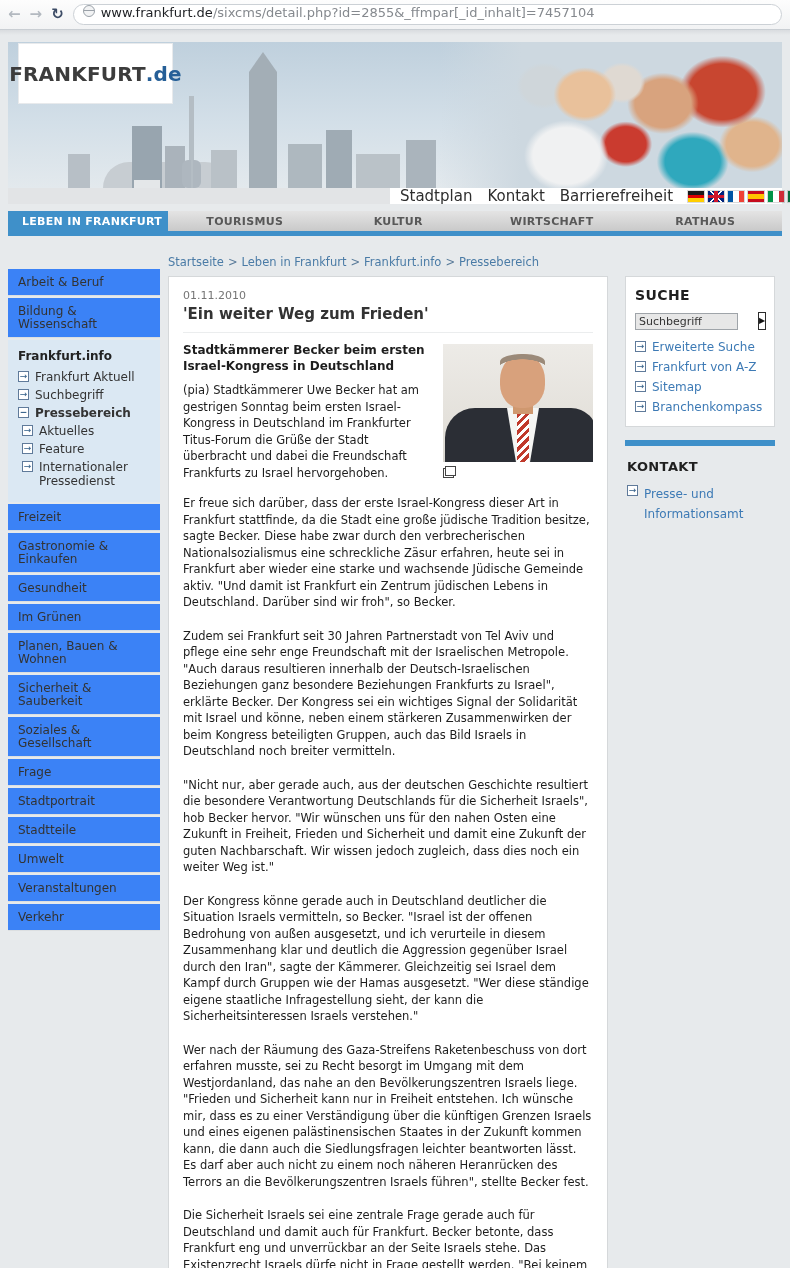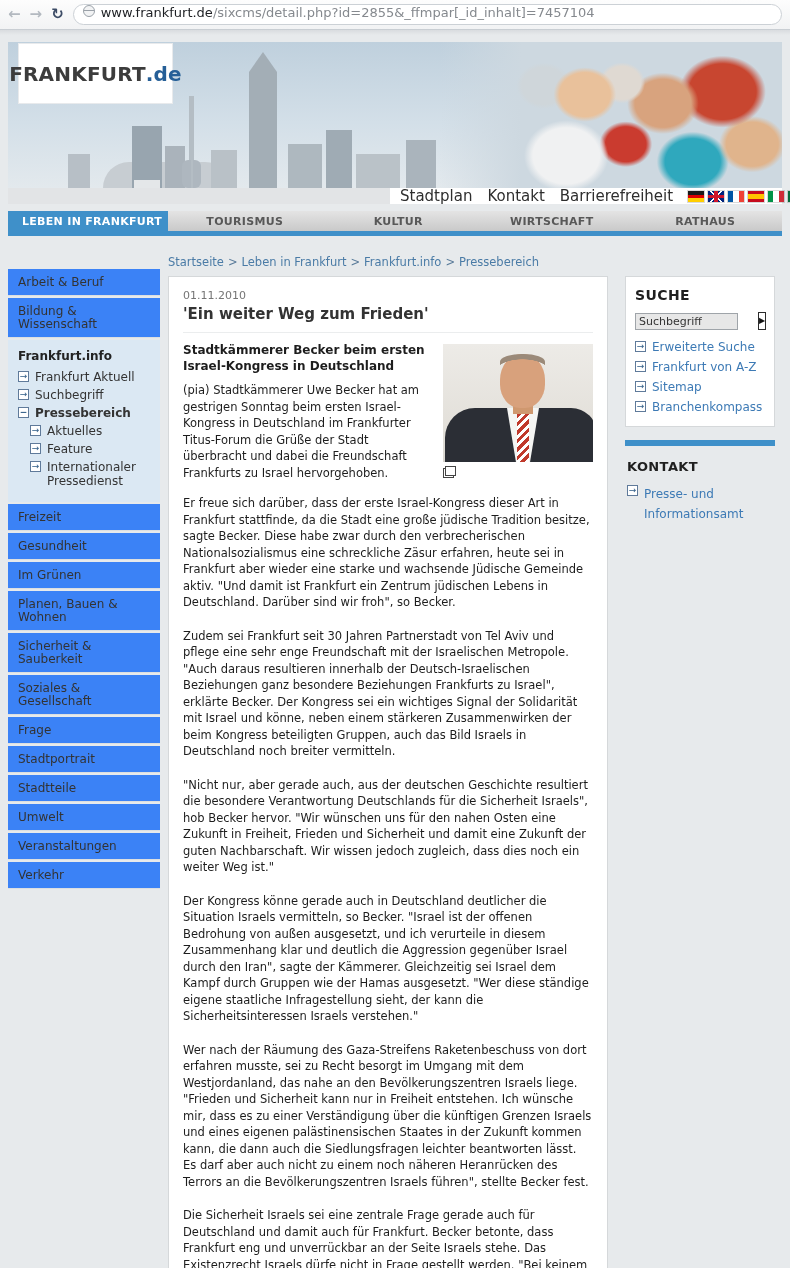--- a/index.html
+++ b/index.html
@@ -106,21 +106,21 @@
   .col-right { width:150px; margin-left:17px; margin-top:21px; }
 
   
   .side-item { background:#3b82f6; margin-bottom:2px; padding:7px 10px 6px; font-size:12px; color:#333;
                line-height:13px; cursor:pointer; border-bottom:1px solid #dcdfe1; }
   .side-section { background:#dbe8f3; margin-bottom:2px; padding:9px 8px 10px 10px; }
   .sec-title { font-size:12px; font-weight:bold; color:#222; margin-bottom:7px; }
   .sec-row { display:flex; align-items:flex-start; margin:4px 0; font-size:12px; color:#333;
              line-height:14px; cursor:pointer; }
   .sec-row.bold { font-weight:bold; }
-  .sec-row.indent { margin-left:12px; }
+  .sec-row.indent { margin-left:4px; }
   .box-icon { flex:0 0 11px; width:11px; height:11px; border:1px solid #5f7realisierung9a; border:1px solid #5f7a9a;
               background:#fff; color:#2f5c86; font-size:9px; line-height:9px; text-align:center;
               margin:1px 6px 0 0; }
   .box-icon.arrow::before { content:"\2192"; }
   .box-icon.minus::before { content:"\2212"; }
 
   
   .breadcrumb { font-size:11.5px; color:#4a7ba6; margin-bottom:7px; }
   .breadcrumb a { color:#4a7ba6; text-decoration:none; cursor:pointer; }
   .breadcrumb .sep { color:#5a7b9a; margin:0 4px; }
@@ -265,20 +265,21 @@
           <span class="box-icon arrow"></span>
           <span>Feature</span>
         </div>
         <div class="sec-row indent">
           <span class="box-icon arrow"></span>
           <span>Internationaler Pressedienst</span>
         </div>
       </div>
 
       <div class="side-item">Freizeit</div>
+      <div class="side-item">Gastronomie &amp; Einkaufen</div>
       <div class="side-item">Gesundheit</div>
       <div class="side-item">Im Grünen</div>
       <div class="side-item">Planen, Bauen &amp; Wohnen</div>
       <div class="side-item">Sicherheit &amp; Sauberkeit</div>
       <div class="side-item">Soziales &amp; Gesellschaft</div>
       <div class="side-item">Frage</div>
       <div class="side-item">Stadtportrait</div>
       <div class="side-item">Stadtteile</div>
       <div class="side-item">Umwelt</div>
       <div class="side-item">Veranstaltungen</div>

